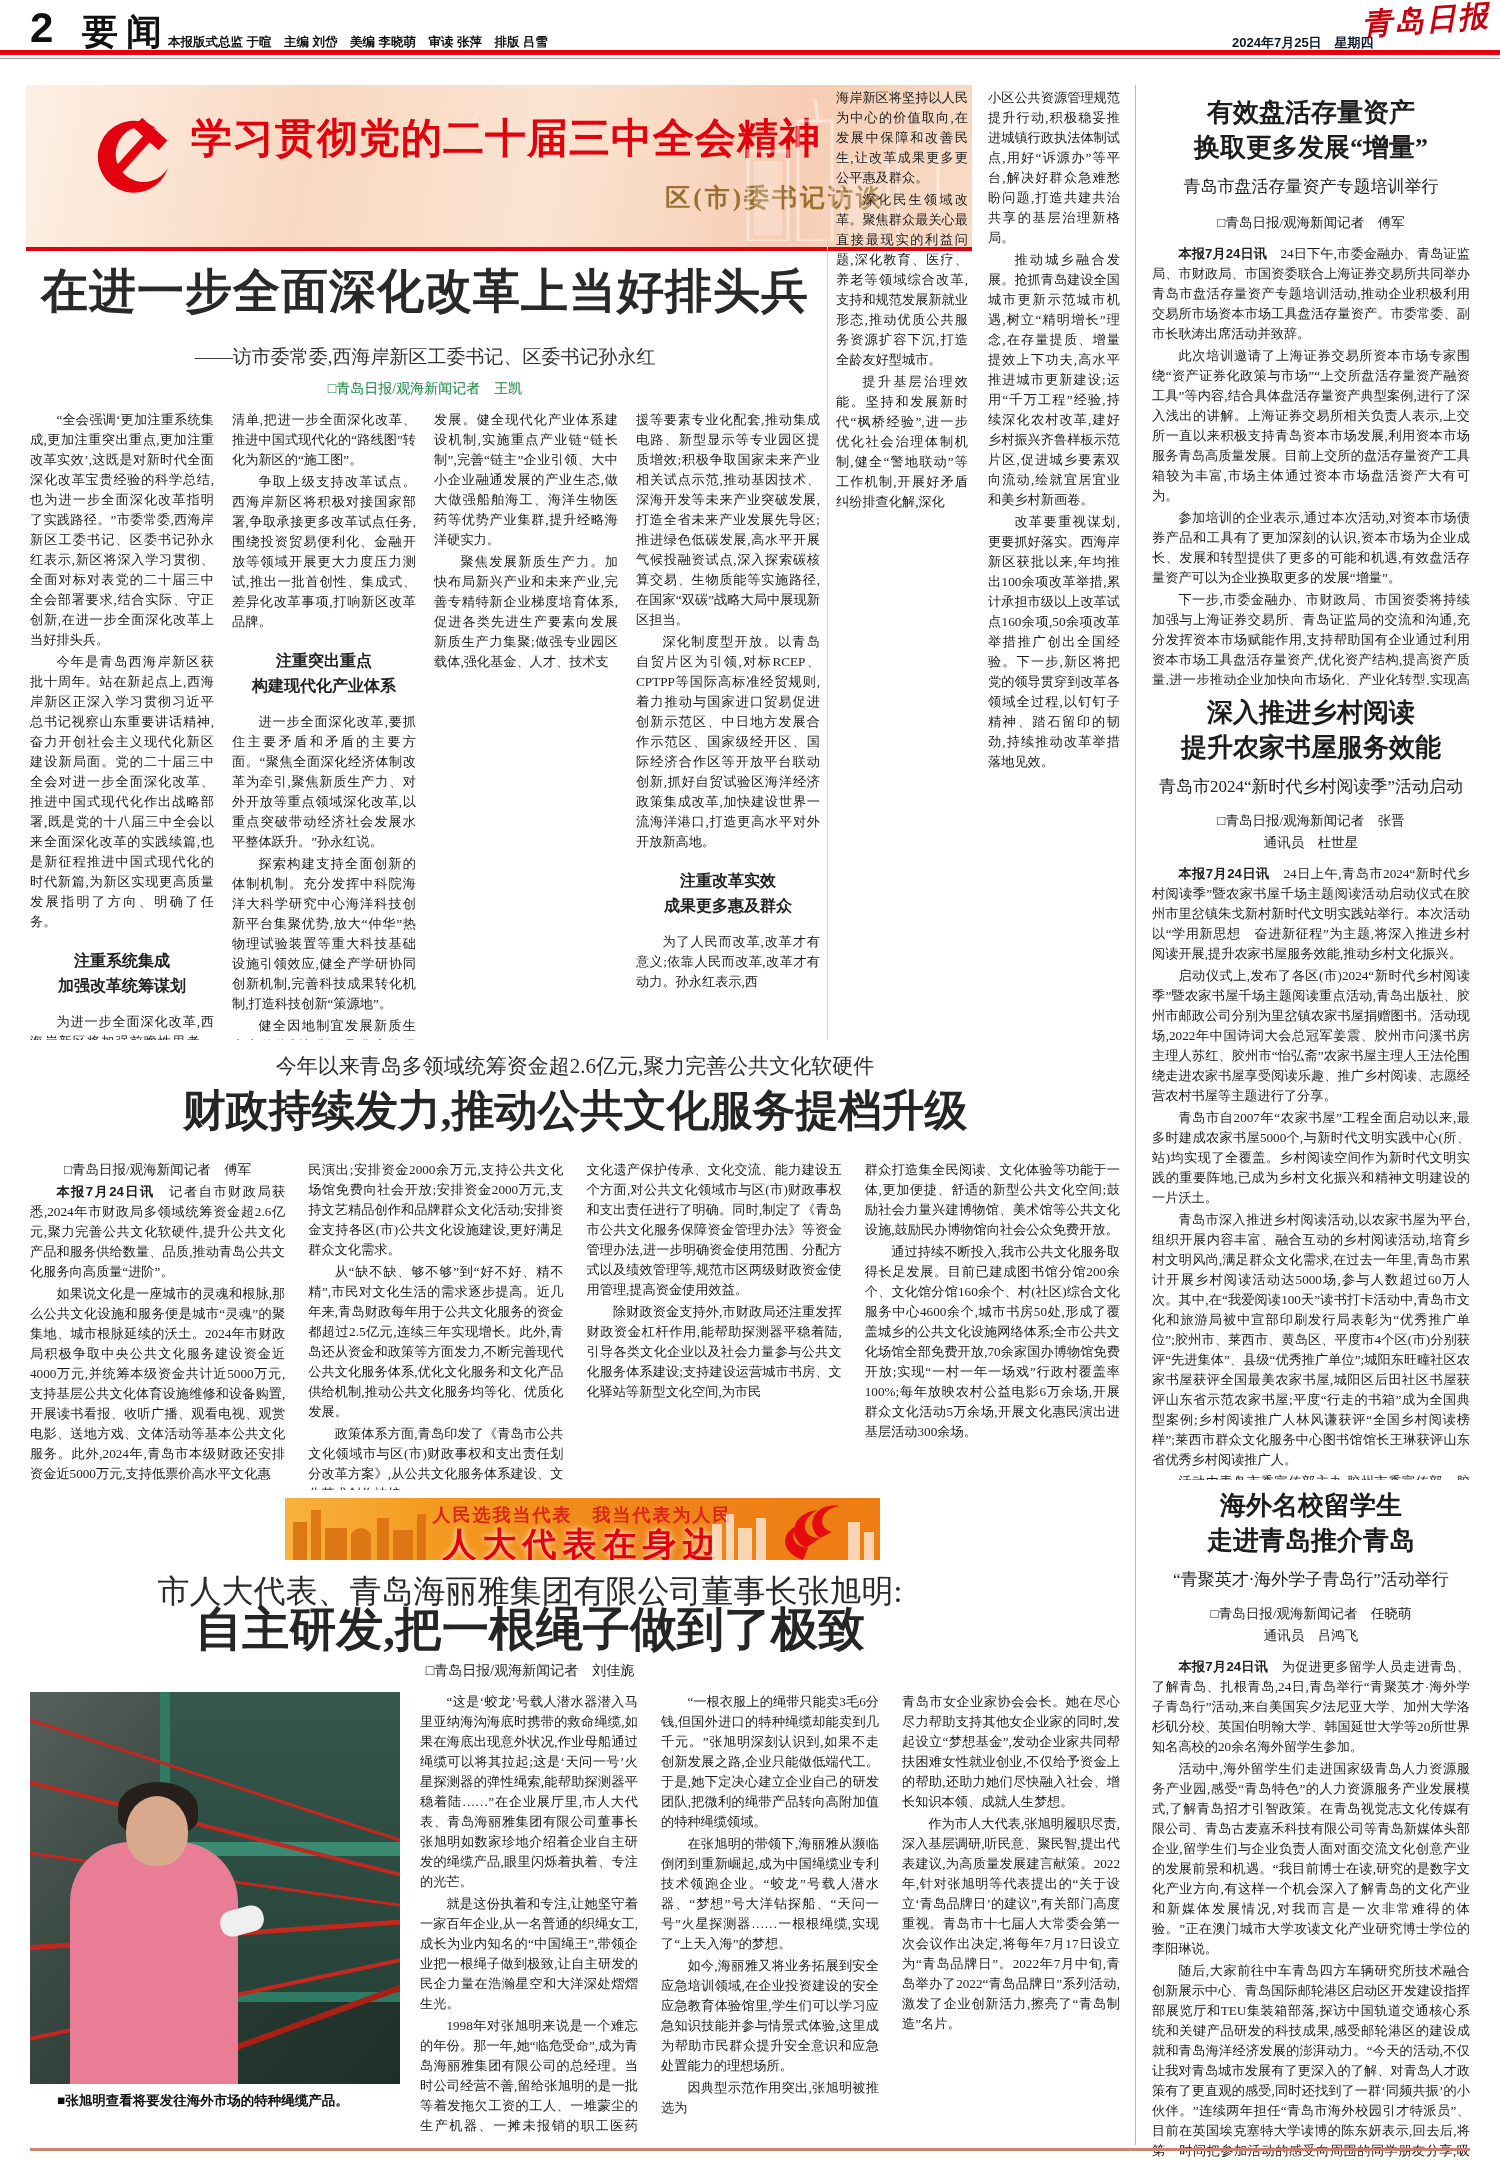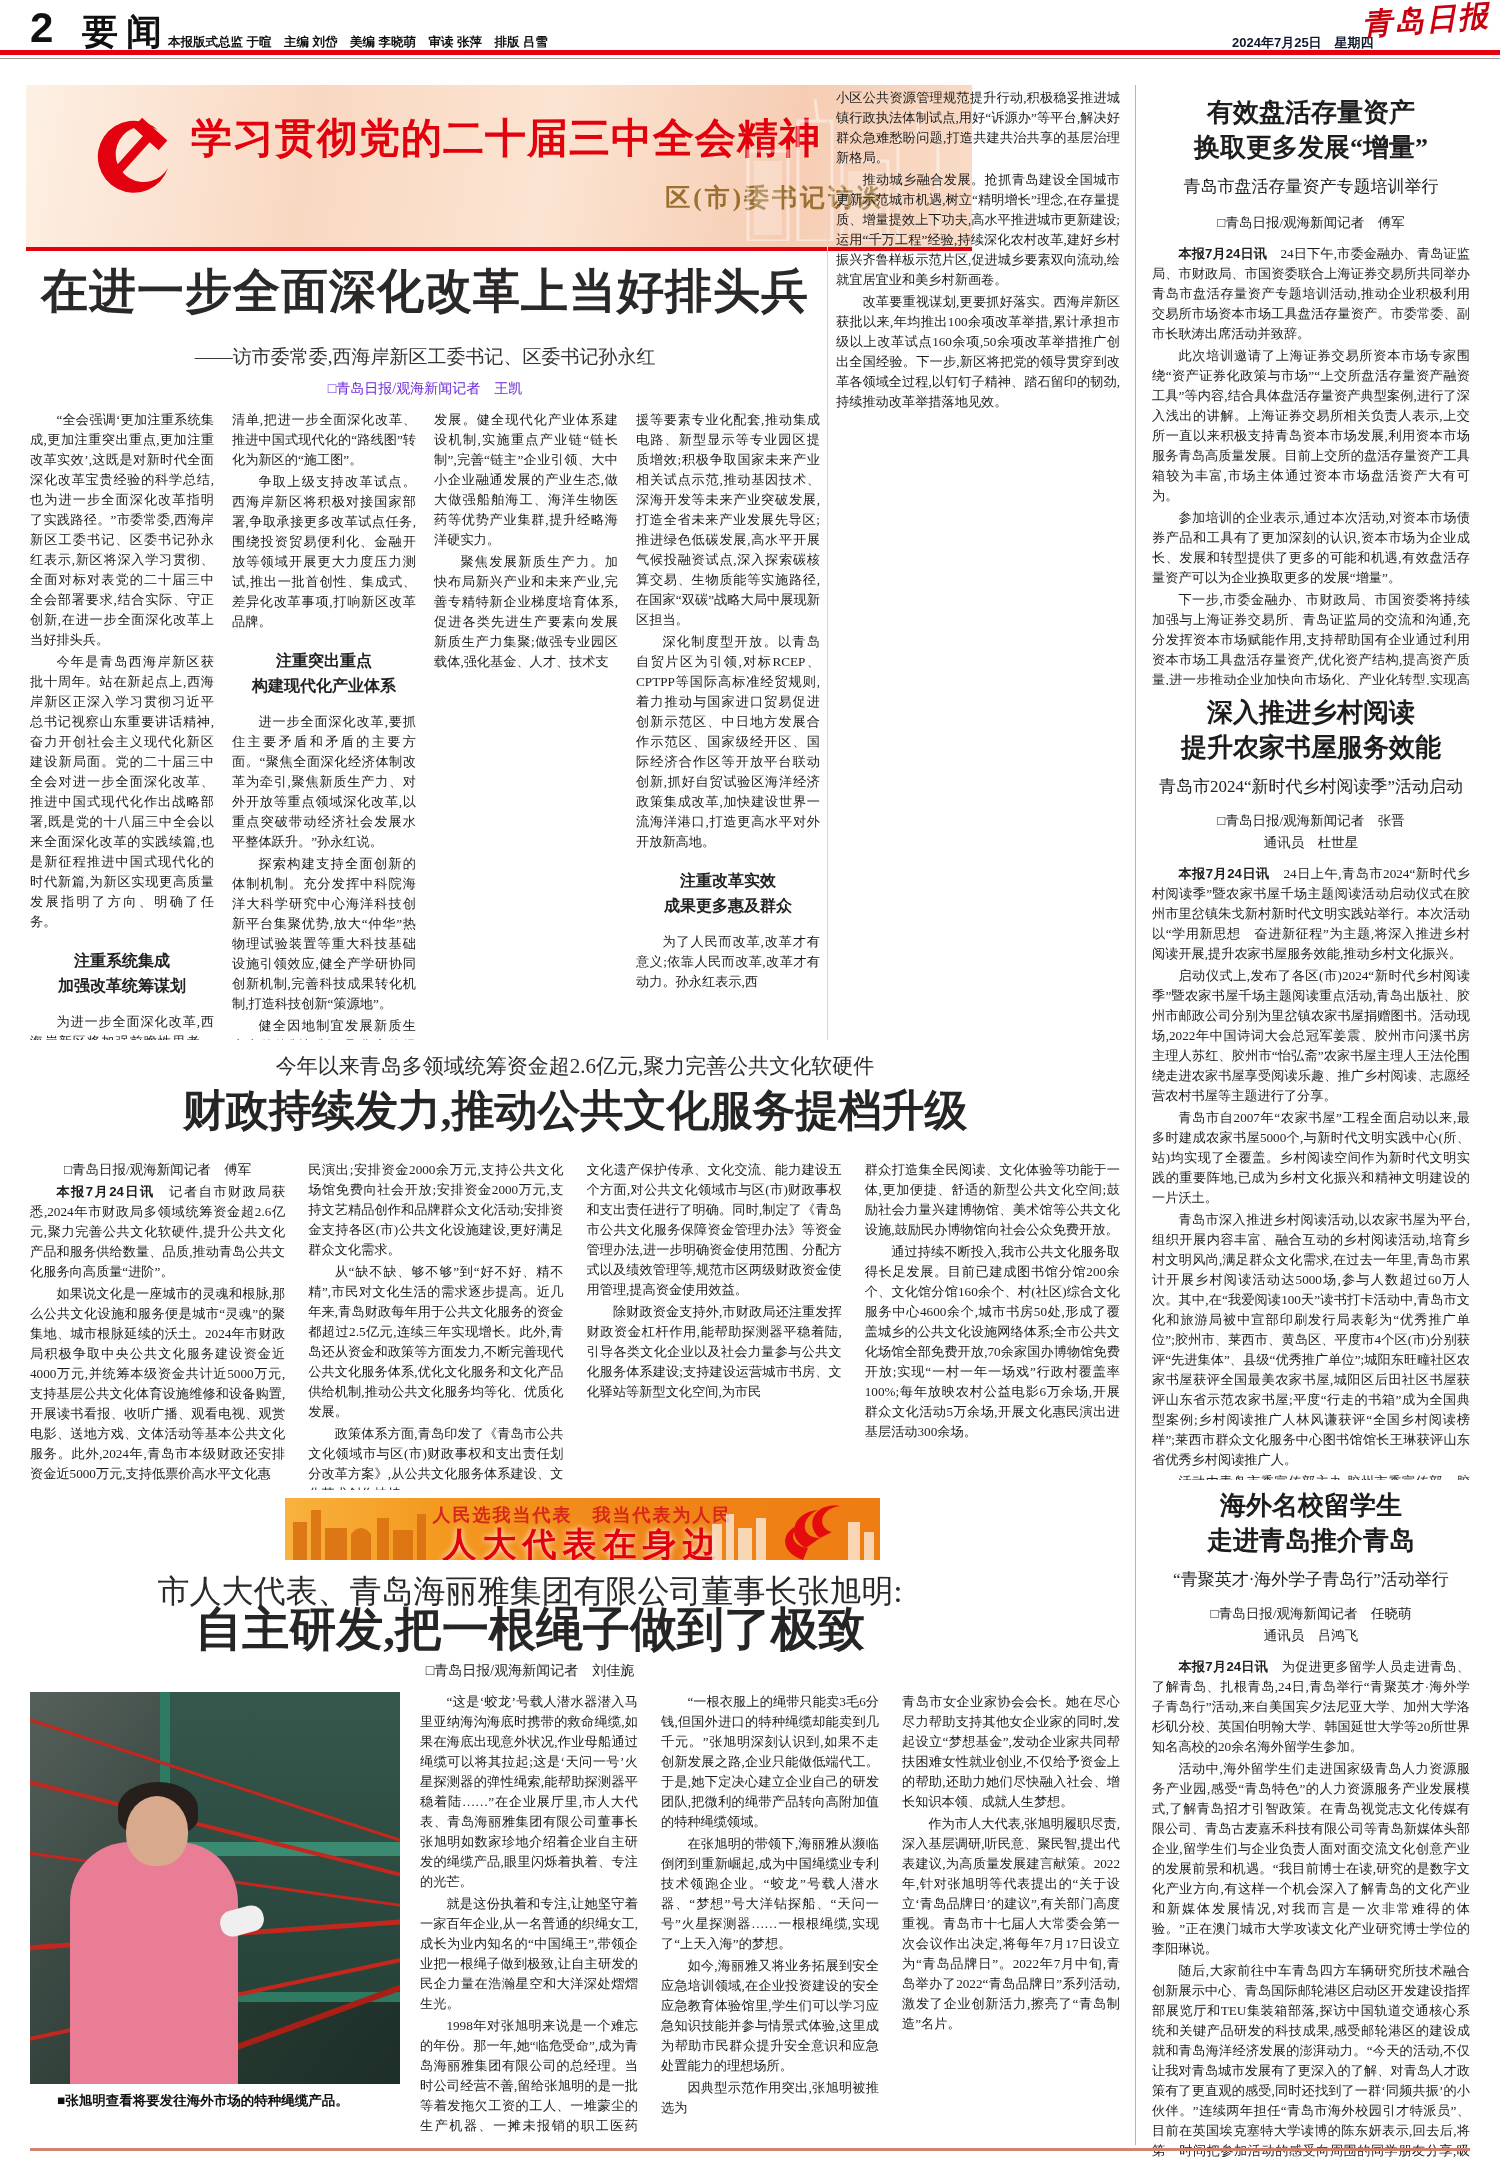--- a/index.html
+++ b/index.html
@@ -31,21 +31,21 @@
       border-bottom:4px solid #e3000f;overflow:hidden;}
   .emblem{position:absolute;left:52px;top:22px;width:100px;height:110px;}
   .banner-l1{position:absolute;left:165px;top:26px;font-size:41px;font-weight:900;color:#e3000f;letter-spacing:1px;
       text-shadow:1px 1px 0 #f8e2b8;}
   .banner-l2{position:absolute;right:88px;top:96px;font-size:25px;font-weight:bold;color:#9a6f2f;letter-spacing:3px;}
   .banner-bld{position:absolute;right:4px;top:6px;opacity:.55;}
 
   .main-headline{position:absolute;left:30px;top:260px;width:790px;text-align:center;
       font-size:47px;font-weight:900;color:#2b2828;letter-spacing:1px;}
   .main-subtitle{position:absolute;left:30px;top:344px;width:790px;text-align:center;font-size:19px;color:#333;}
-  .main-byline{position:absolute;left:30px;top:380px;width:790px;text-align:center;font-size:14px;color:#6d28d9;}
+  .main-byline{position:absolute;left:30px;top:380px;width:790px;text-align:center;font-size:14px;color:#15803d;}
 
   .mcols{position:absolute;left:30px;top:410px;width:790px;height:630px;display:flex;gap:18px;}
   .mcols .col{flex:1;}
   .mcols2{position:absolute;left:836px;top:88px;width:284px;height:952px;display:flex;gap:20px;}
   .mcols2 .col{flex:1;}
   .vr-main{position:absolute;left:827px;top:88px;width:1px;height:952px;background:#d8d8d8;}
   .vr-side{position:absolute;left:1135px;top:85px;width:1px;height:2060px;background:#b5b5b5;}
 
   
   .sb-article{position:absolute;left:1152px;width:318px;overflow:hidden;}
@@ -168,20 +168,25 @@
         <p class="cont">援等要素专业化配套,推动集成电路、新型显示等专业园区提质增效;积极争取国家未来产业相关试点示范,推动基因技术、深海开发等未来产业突破发展,打造全省未来产业发展先导区;推进绿色低碳发展,高水平开展气候投融资试点,深入探索碳核算交易、生物质能等实施路径,在国家“双碳”战略大局中展现新区担当。</p>
         <p class="para">深化制度型开放。以青岛自贸片区为引领,对标RCEP、CPTPP等国际高标准经贸规则,着力推动与国家进口贸易促进创新示范区、中日地方发展合作示范区、国家级经开区、国际经济合作区等开放平台联动创新,抓好自贸试验区海洋经济政策集成改革,加快建设世界一流海洋港口,打造更高水平对外开放新高地。</p>
         <div class="subhead">注重改革实效
 成果更多惠及群众</div>
         <p class="para">为了人民而改革,改革才有意义;依靠人民而改革,改革才有动力。孙永红表示,西</p>
       </div>
   </div>
   <div class="vr-main"></div>
   <div class="mcols2">
     <div class="col">
+        <p class="cont">海岸新区将坚持以人民为中心的价值取向,在发展中保障和改善民生,让改革成果更多更公平惠及群众。</p>
+        <p class="para">深化民生领域改革。聚焦群众最关心最直接最现实的利益问题,深化教育、医疗、养老等领域综合改革,支持和规范发展新就业形态,推动优质公共服务资源扩容下沉,打造全龄友好型城市。</p>
+        <p class="para">提升基层治理效能。坚持和发展新时代“枫桥经验”,进一步优化社会治理体制机制,健全“警地联动”等工作机制,开展好矛盾纠纷排查化解,深化</p>
+      </div>
+    <div class="col">
         <p class="cont">小区公共资源管理规范提升行动,积极稳妥推进城镇行政执法体制试点,用好“诉源办”等平台,解决好群众急难愁盼问题,打造共建共治共享的基层治理新格局。</p>
         <p class="para">推动城乡融合发展。抢抓青岛建设全国城市更新示范城市机遇,树立“精明增长”理念,在存量提质、增量提效上下功夫,高水平推进城市更新建设;运用“千万工程”经验,持续深化农村改革,建好乡村振兴齐鲁样板示范片区,促进城乡要素双向流动,绘就宜居宜业和美乡村新画卷。</p>
         <p class="para">改革要重视谋划,更要抓好落实。西海岸新区获批以来,年均推出100余项改革举措,累计承担市级以上改革试点160余项,50余项改革举措推广创出全国经验。下一步,新区将把党的领导贯穿到改革各领域全过程,以钉钉子精神、踏石留印的韧劲,持续推动改革举措落地见效。</p>
       </div>
   </div>
 
   <div class="vr-side"></div>
 
   <div class="sb-article" style="top:95px;height:590px;">
     <div class="sb-title">有效盘活存量资产

